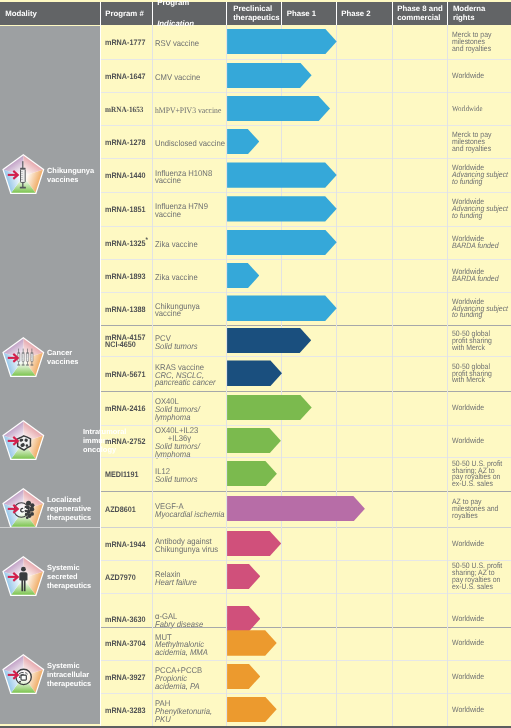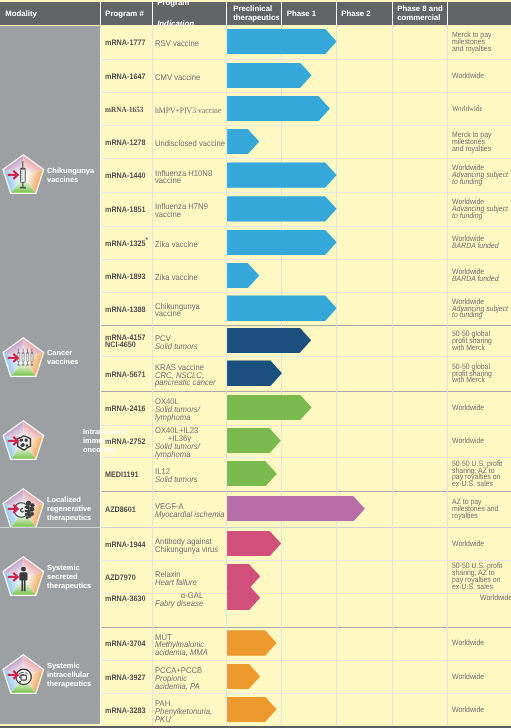--- a/index.html
+++ b/index.html
@@ -66,20 +66,24 @@
 <div class="hcell" style="left:281.5px;width:55.19999999999999px;">
 <span>Phase 1</span>
 </div>
 <div class="hcell" style="left:336px;width:55.30000000000001px;">
 <span>Phase 2</span>
 </div>
 <div class="hcell" style="left:392.0px;width:55.69999999999999px;">
 <span>Phase 8 and</span>
 <span class="l2n">commercial</span>
 </div>
+<div class="hcell" style="left:447.7px;width:63.30000000000001px;">
+<span>Moderna</span>
+<span class="l2n">rights</span>
+</div>
 <div class="hsep" style="left:99.5px;"></div>
 <div class="hsep" style="left:151.5px;"></div>
 <div class="hsep" style="left:226.0px;"></div>
 <div class="hsep" style="left:281.0px;"></div>
 <div class="hsep" style="left:336.2px;"></div>
 <div class="hsep" style="left:391.5px;"></div>
 <div class="hsep" style="left:447.2px;"></div>
 </div>
 <div id="body">
 <div class="grp" style="top:0.0px;height:300.0px;">
@@ -664,21 +668,21 @@
 </div>
 <div class="bar" style="left:127.1px;top:2.7px;width:33.2px;height:25.4px;background:#d0507b;clip-path:polygon(0 0, 65.36% 0, 100% 50%, 65.36% 100%, 0 100%);"></div>
 <div class="rights" style="top:2.3px;">
 <div>50-50 U.S. profit</div>
 <div>sharing; AZ to</div>
 <div>pay royalties on</div>
 <div>ex-U.S. sales</div>
 </div>
 </div>
 <div class="rowline" style="top:65.1px;"></div>
-<div class="row" style="top:54px;height:33.6px;text-align:right;">
+<div class="row" style="top:75px;height:33.6px;">
 <div class="prog" style="top:13.3px;">
 <div><span>mRNA-3630</span></div>
 </div>
 <div class="ind" style="top:10.4px;">
 <div>α-GAL</div>
 <div class="it">Fabry disease</div>
 </div>
 <div class="bar" style="left:127.1px;top:3.2px;width:33.2px;height:25.4px;background:#d0507b;clip-path:polygon(0 0, 65.36% 0, 100% 50%, 65.36% 100%, 0 100%);"></div>
 <div class="rights" style="top:13.3px;">
 <div>Worldwide</div>

